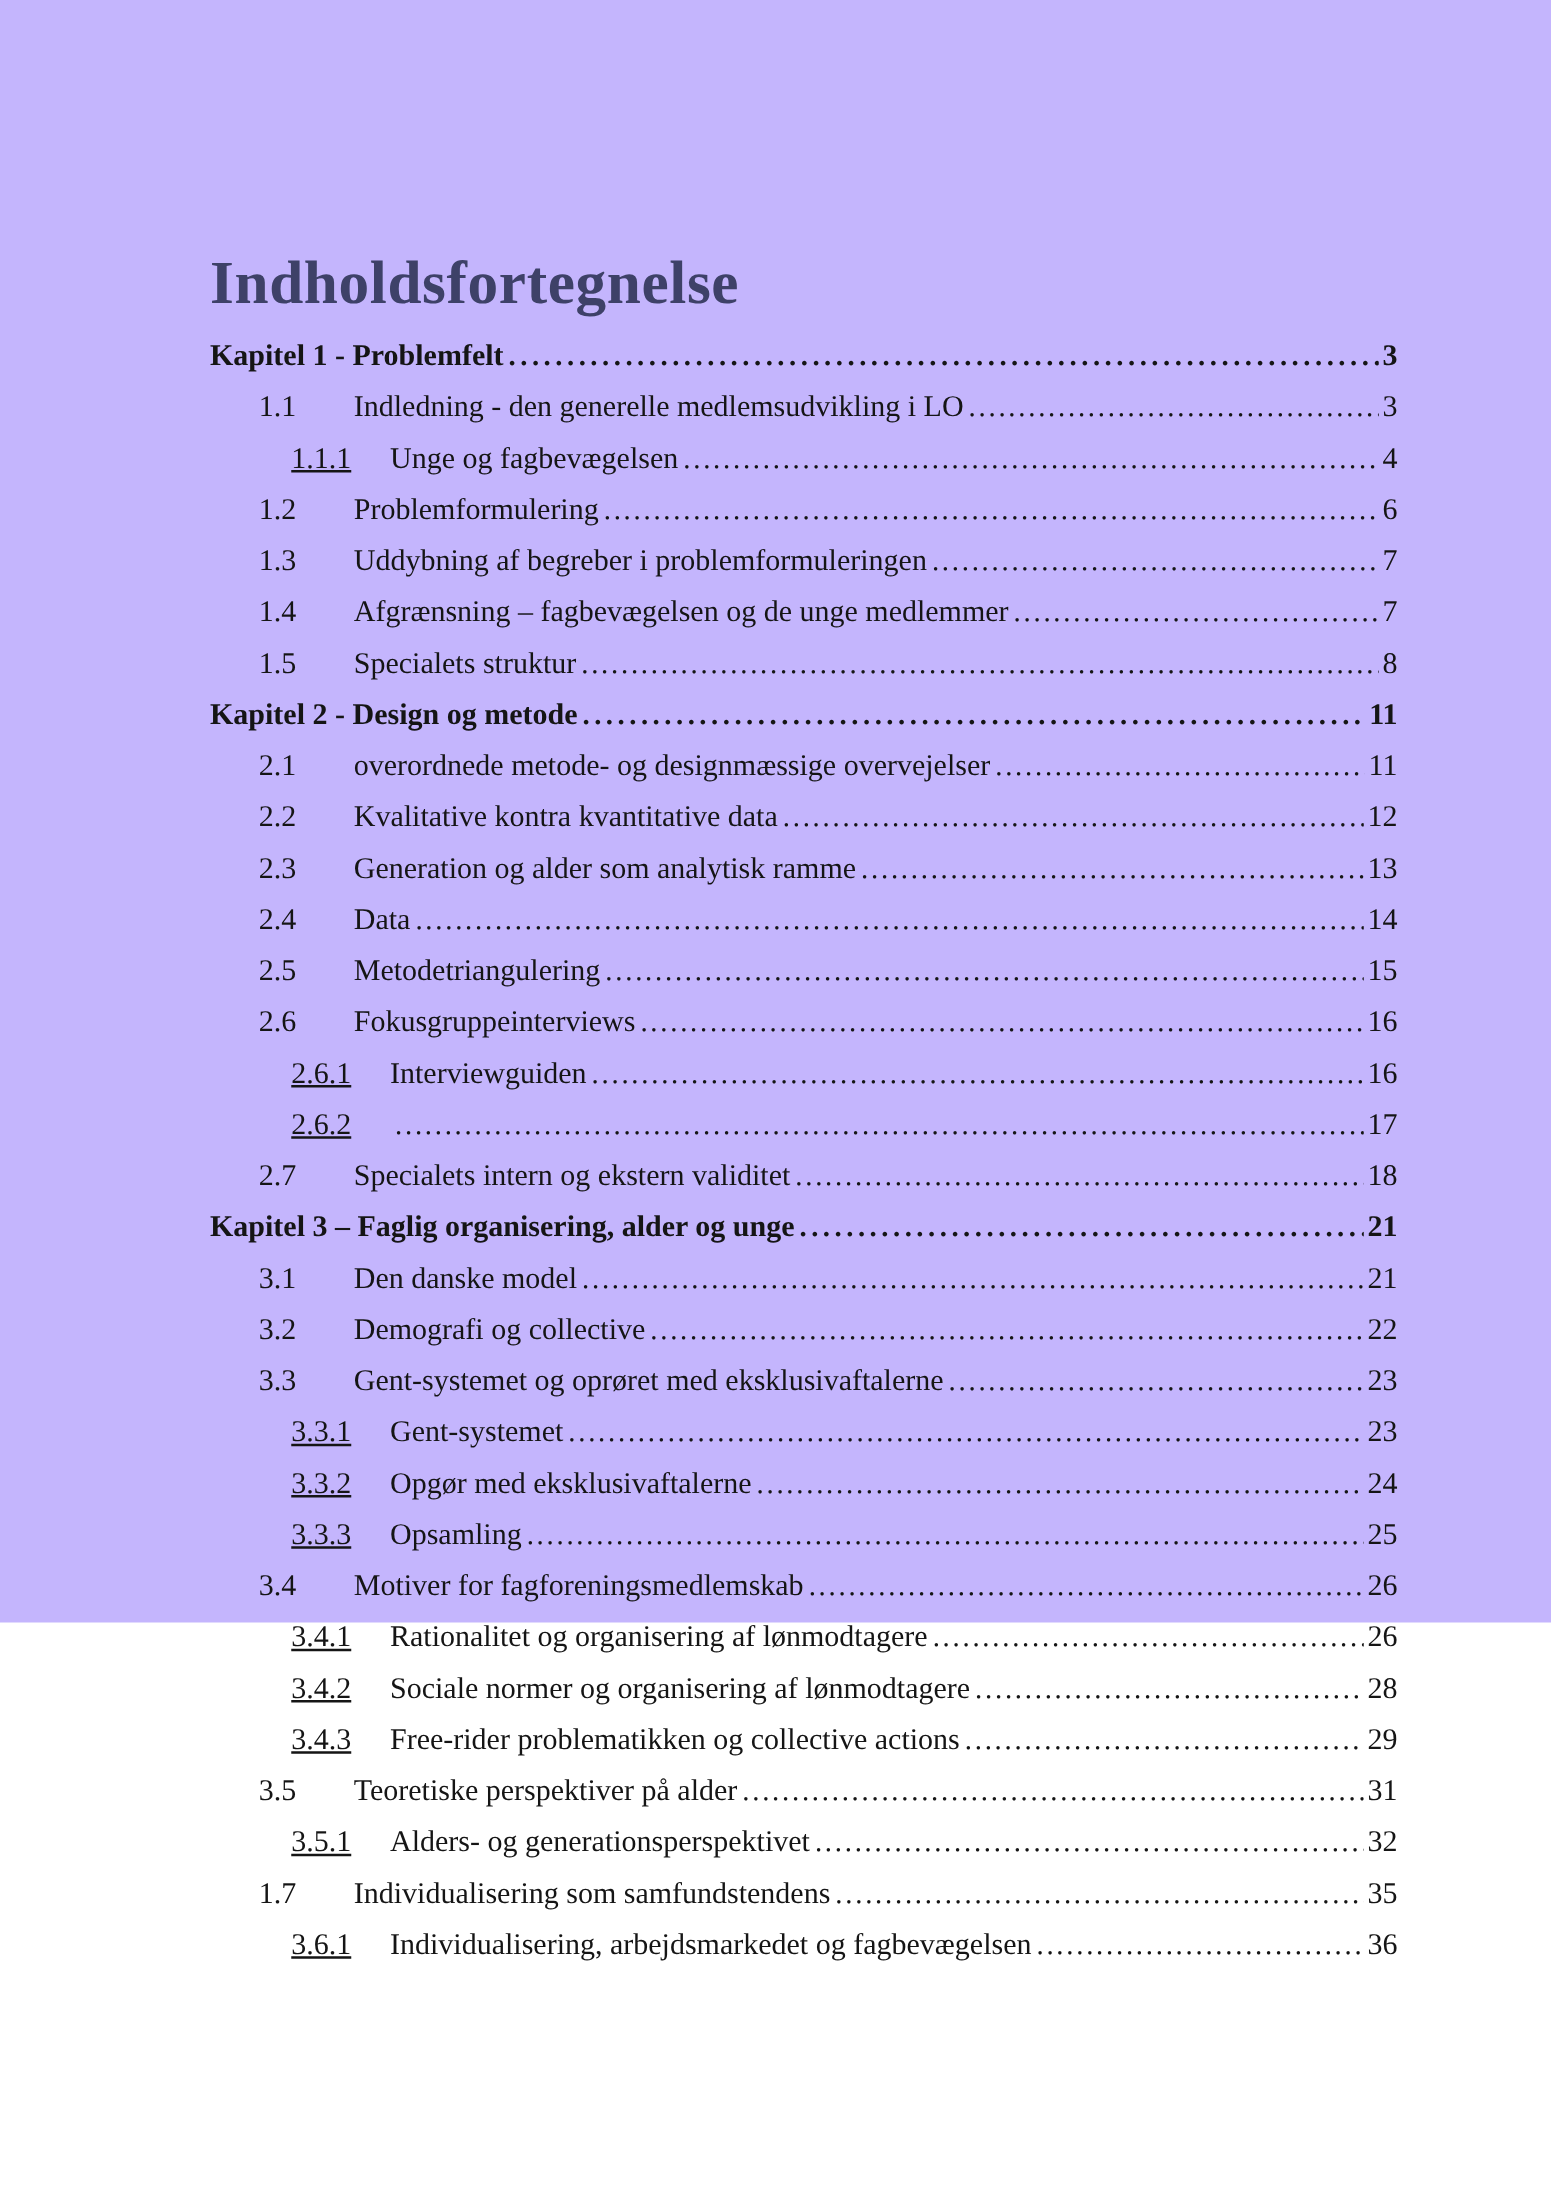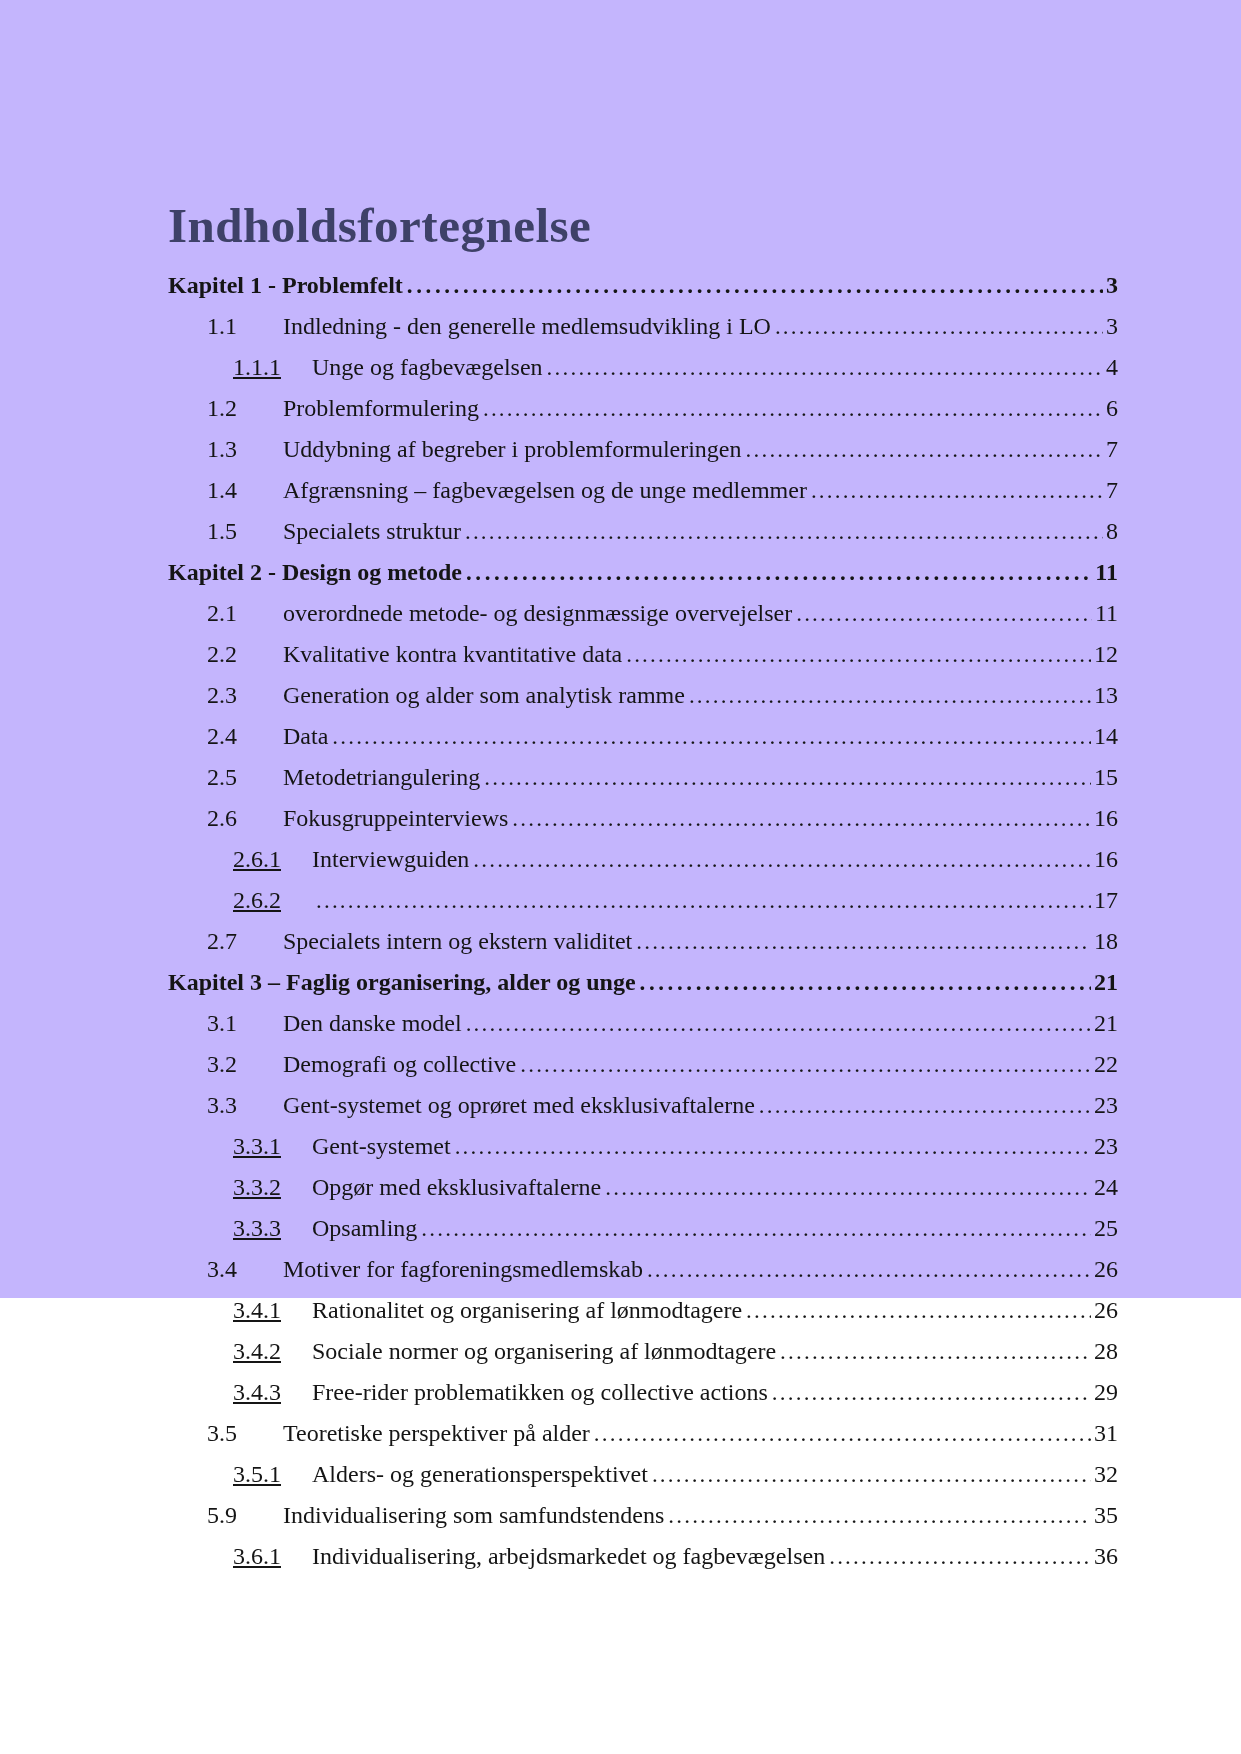--- a/index.html
+++ b/index.html
@@ -256,21 +256,21 @@
     <span class="toc-dots"></span>
     <span class="toc-page">31</span>
   </div>
       <div class="toc-row level-3">
     <span class="toc-num">3.5.1</span>
     <span class="toc-label">Alders- og generationsperspektivet</span>
     <span class="toc-dots"></span>
     <span class="toc-page">32</span>
   </div>
       <div class="toc-row level-2">
-    <span class="toc-num">5.9</span>
+    <span class="toc-num">1.7</span>
     <span class="toc-label">Individualisering som samfundstendens</span>
     <span class="toc-dots"></span>
     <span class="toc-page">35</span>
   </div>
       <div class="toc-row level-3">
     <span class="toc-num">3.6.1</span>
     <span class="toc-label">Individualisering, arbejdsmarkedet og fagbevægelsen</span>
     <span class="toc-dots"></span>
     <span class="toc-page">36</span>
   </div>

